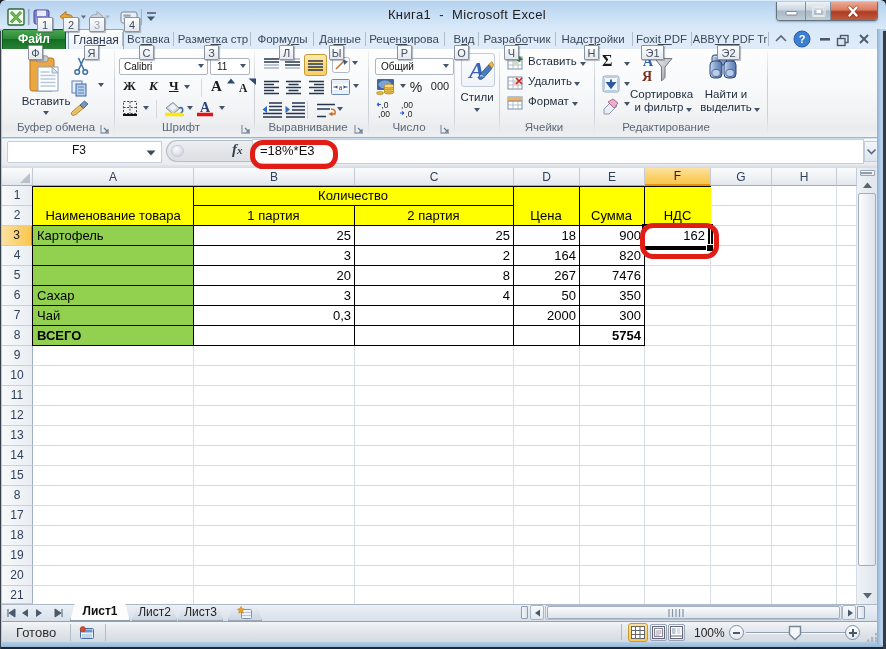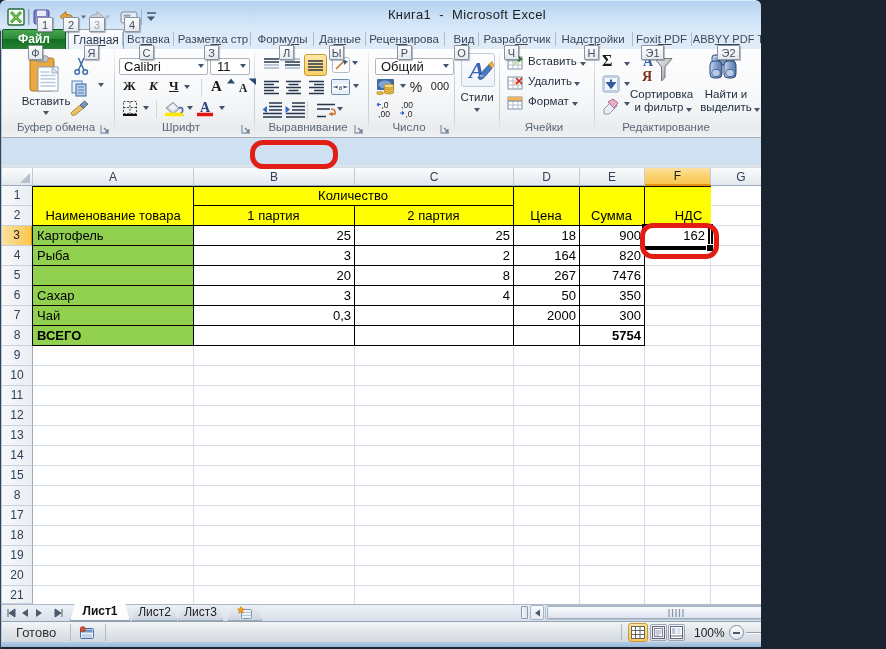--- a/index.html
+++ b/index.html
@@ -1,28 +1,28 @@
 <!DOCTYPE html>
 <html><head><meta charset="utf-8"><title>Книга1 - Microsoft Excel</title>
 <style>
 *{margin:0;padding:0;box-sizing:border-box}
 html,body{width:886px;height:649px;overflow:hidden}
 body{font-family:"Liberation Sans",sans-serif;position:relative;background:#1a2430}
 .abs{position:absolute}
-#win{position:absolute;left:0;top:0;width:761px;height:649px;background:linear-gradient(#b4d1ee 0px,#c1daf2 9px,#cde2f6 18px,#d7e8f9 26px,#dceaf8 32px,#e0ebf8 48px,#cfe0f0 60px);border-radius:6px 6px 0 0;overflow:hidden;border-top:1px solid #dcebfa}
+#win{position:absolute;left:0;top:0;width:886px;height:649px;background:linear-gradient(#b4d1ee 0px,#c1daf2 9px,#cde2f6 18px,#d7e8f9 26px,#dceaf8 32px,#e0ebf8 48px,#cfe0f0 60px);border-radius:6px 6px 0 0;overflow:hidden;border-top:1px solid #dcebfa}
 #title{position:absolute;left:0;top:6px;width:886px;text-align:center;font-size:13px;letter-spacing:.4px;color:#1c1c1c}
 #winbtns{position:absolute;left:776px;top:1px;width:102px;height:19px;border:1px solid #62727f;border-top:none;border-radius:0 0 4px 4px;overflow:hidden;box-shadow:0 1px 2px rgba(90,110,130,.5)}
 .wb{position:absolute;top:0;height:19px}
 .dd{width:0;height:0;border-left:3px solid transparent;border-right:3px solid transparent;border-top:4px solid #44556a;display:block}
 .keytip{position:absolute;background:linear-gradient(#fdfdfe,#e4e9ef);border:1px solid #8a94a0;box-shadow:1px 1px 1px rgba(70,80,95,.4);font-size:11px;color:#444f5e;text-align:center;line-height:14px;height:15px;z-index:60;border-radius:1px}
 .tabt{position:absolute;top:0;height:20px;line-height:20px;font-size:11.5px;color:#3a4859;text-align:center;white-space:nowrap}
 .tsep{position:absolute;top:3px;height:14px;width:1px;background:#aebdcc}
 .gsep{position:absolute;top:2px;height:83px;width:1px;background:linear-gradient(#f2f3f5,#ccd1d7 35%,#ccd1d7 78%,#eceef1)}
 .glabel{position:absolute;top:120px;height:13px;font-size:11.5px;color:#5d6876;text-align:center}
-.combo{position:absolute;background:#fff;border:1px solid #aeb5be;border-radius:2px;font-size:13px;color:#111}
+.combo{position:absolute;background:#fff;border:1px solid #aeb5be;border-radius:2px;font-size:10px;color:#111}
 .colhead{position:absolute;top:0;height:18px;background:linear-gradient(#fafbfc,#eff2f5 55%,#e2e7ed);border-right:1px solid #c3cbd6;border-bottom:1px solid #9eadc0;text-align:center;font-size:12px;color:#30405a;line-height:18px}
 .rowhead{position:absolute;left:0;width:32px;background:linear-gradient(90deg,#f7f9fa,#e9edf2);border-right:1px solid #9eadc0;border-bottom:1px solid #c9d0da;text-align:center;font-size:12px;color:#30405a}
 .cell{position:absolute;font-size:13px;line-height:20px;height:20px;color:#000}
 .num{text-align:right;padding-right:3px}
 .txt{text-align:left;padding-left:4px}
 .ctr{text-align:center}
 .redring{position:absolute;border:5px solid #e21d16;border-radius:13px;z-index:70;background:transparent}
 </style></head>
 <body>
 <div id="win">
@@ -442,20 +442,37 @@
 </g>
 <ellipse cx="11" cy="22" rx="4.2" ry="3.6" fill="#b8ccE8" stroke="#39588c" stroke-width="0.8"></ellipse>
 <ellipse cx="25" cy="22" rx="4.2" ry="3.6" fill="#b8ccE8" stroke="#39588c" stroke-width="0.8"></ellipse>
 <path d="M9 6 q1.5 -1 3 0" stroke="#e8f0fa" stroke-width="1" fill="none"></path>
 <path d="M22 6 q1.5 -1 3 0" stroke="#e8f0fa" stroke-width="1" fill="none"></path>
 </svg>
 <div class="abs" style="left:700px;top:87px;width:52px;text-align:center;font-size:11.5px;color:#1e2b3c;line-height:13px">Найти и<br>выделить</div>
 <div class="abs" style="left:754px;top:107px">
       <span class="dd"></span>
     </div>
+<div class="abs" style="left:2px;top:138px;width:877px;height:26px;background:linear-gradient(#f4f5f7,#e9ebee)">
+<div class="abs" style="left:0;top:0;width:877px;height:1px;background:#fcfcfd"></div>
+<div class="abs" style="left:5px;top:2px;width:155px;height:22px;background:#fff;border:1px solid #c4cedb;border-radius:2px 0 0 2px"></div>
+<div class="abs" style="left:70px;top:4px;font-size:12px;color:#111">F3</div>
+<svg class="abs" style="left:143px;top:10px" width="12" height="8" viewBox="0 0 12 8">
+        <path d="M1.5 1.5 L6 6.5 L10.5 1.5 z" fill="#3c4a5c"></path>
+      </svg>
+<div class="abs" style="left:164px;top:1px;width:88px;height:22px;background:linear-gradient(#eceef1,#dcdfe3);border:1px solid #b6bcc3;border-radius:11px 0 0 11px;border-right:none"></div>
+      <div class="abs" style="left:169px;top:6px;width:13px;height:12px;background:radial-gradient(circle at 40% 30%,#fdfdfe,#d8dee5 65%,#c2cbd6);border-radius:7px;border:1px solid #c6ced8"></div>
+<div class="abs" style="left:230px;top:2px;font-size:15px;font-style:italic;font-weight:bold;font-family:'Liberation Serif',serif;color:#33424f"><i>f</i><span style="font-size:11px"><i>x</i></span></div>
+<div class="abs" style="left:250px;top:0px;width:612px;height:25px;background:#fff;border:1px solid #c4cedb"></div>
+<div class="abs" style="left:258px;top:4px;font-size:13px;color:#111">=18%*E3</div>
+<div class="abs" style="left:862px;top:2px;width:15px;height:21px;background:linear-gradient(#f2f6fa,#dbe4ee);border:1px solid #c4cedb"></div>
+<svg class="abs" style="left:864px;top:9px" width="11" height="8" viewBox="0 0 11 8">
+        <path d="M1.5 1.5 l4 4 4 -4" fill="none" stroke="#5a6a7e" stroke-width="1.6"></path>
+      </svg>
+</div>
 <div class="abs" style="left:2px;top:164px;width:877px;height:3px;background:linear-gradient(#e3e7ec,#d6dbe2)"></div>
 <div class="abs" style="left:2px;top:167px;width:855px;height:436px;background:#fff;overflow:hidden">
 <div class="colhead" style="left:0px;width:31px"></div>
 <div class="colhead" style="left:31px;width:161px">A</div>
 <div class="colhead" style="left:192px;width:161px">B</div>
 <div class="colhead" style="left:353px;width:159px">C</div>
 <div class="colhead" style="left:512px;width:66px">D</div>
 <div class="colhead" style="left:578px;width:65px">E</div>
 <div class="colhead" style="left:643px;width:66px;background:linear-gradient(#fde1a0,#fbd26e 50%,#f9c64e);border-bottom:2px solid #e8940a;color:#222;height:18px;line-height:16px">F</div>
 <div class="colhead" style="left:709px;width:61px">G</div>
@@ -532,27 +549,26 @@
 <div class="abs" style="left:31px;top:117px;width:611px;height:1px;background:#000"></div>
 <div class="abs" style="left:31px;top:137px;width:611px;height:1px;background:#000"></div>
 <div class="abs" style="left:31px;top:157px;width:611px;height:1px;background:#000"></div>
 <div class="abs" style="left:31px;top:177px;width:611px;height:1px;background:#000"></div>
 <div class="cell ctr" style="left:31px;top:38px;width:160px;">Наименование товара</div>
 <div class="cell ctr" style="left:191px;top:18px;width:320px;">Количество</div>
 <div class="cell ctr" style="left:191px;top:38px;width:161px;">1 партия</div>
 <div class="cell ctr" style="left:352px;top:38px;width:159px;">2 партия</div>
 <div class="cell ctr" style="left:511px;top:38px;width:66px;">Цена</div>
 <div class="cell ctr" style="left:577px;top:38px;width:65px;">Сумма</div>
-<div class="cell ctr" style="left:642px;top:38px;width:67px;margin-left:11px;">НДС</div>
+<div class="cell ctr" style="left:642px;top:38px;width:67px;">НДС</div>
 <div class="cell txt" style="left:31px;top:58px;width:160px;">Картофель</div>
 <div class="cell num" style="left:191px;top:58px;width:161px;">25</div>
 <div class="cell num" style="left:352px;top:58px;width:159px;">25</div>
 <div class="cell num" style="left:511px;top:58px;width:66px;">18</div>
 <div class="cell num" style="left:577px;top:58px;width:65px;">900</div>
-<div class="cell txt" style="left:31px;top:78px;width:160px;">Рыба</div>
 <div class="cell num" style="left:191px;top:78px;width:161px;">3</div>
 <div class="cell num" style="left:352px;top:78px;width:159px;">2</div>
 <div class="cell num" style="left:511px;top:78px;width:66px;">164</div>
 <div class="cell num" style="left:577px;top:78px;width:65px;">820</div>
 <div class="cell num" style="left:191px;top:98px;width:161px;">20</div>
 <div class="cell num" style="left:352px;top:98px;width:159px;">8</div>
 <div class="cell num" style="left:511px;top:98px;width:66px;">267</div>
 <div class="cell num" style="left:577px;top:98px;width:65px;">7476</div>
 <div class="cell txt" style="left:31px;top:118px;width:160px;">Сахар</div>
 <div class="cell num" style="left:191px;top:118px;width:161px;">3</div>

